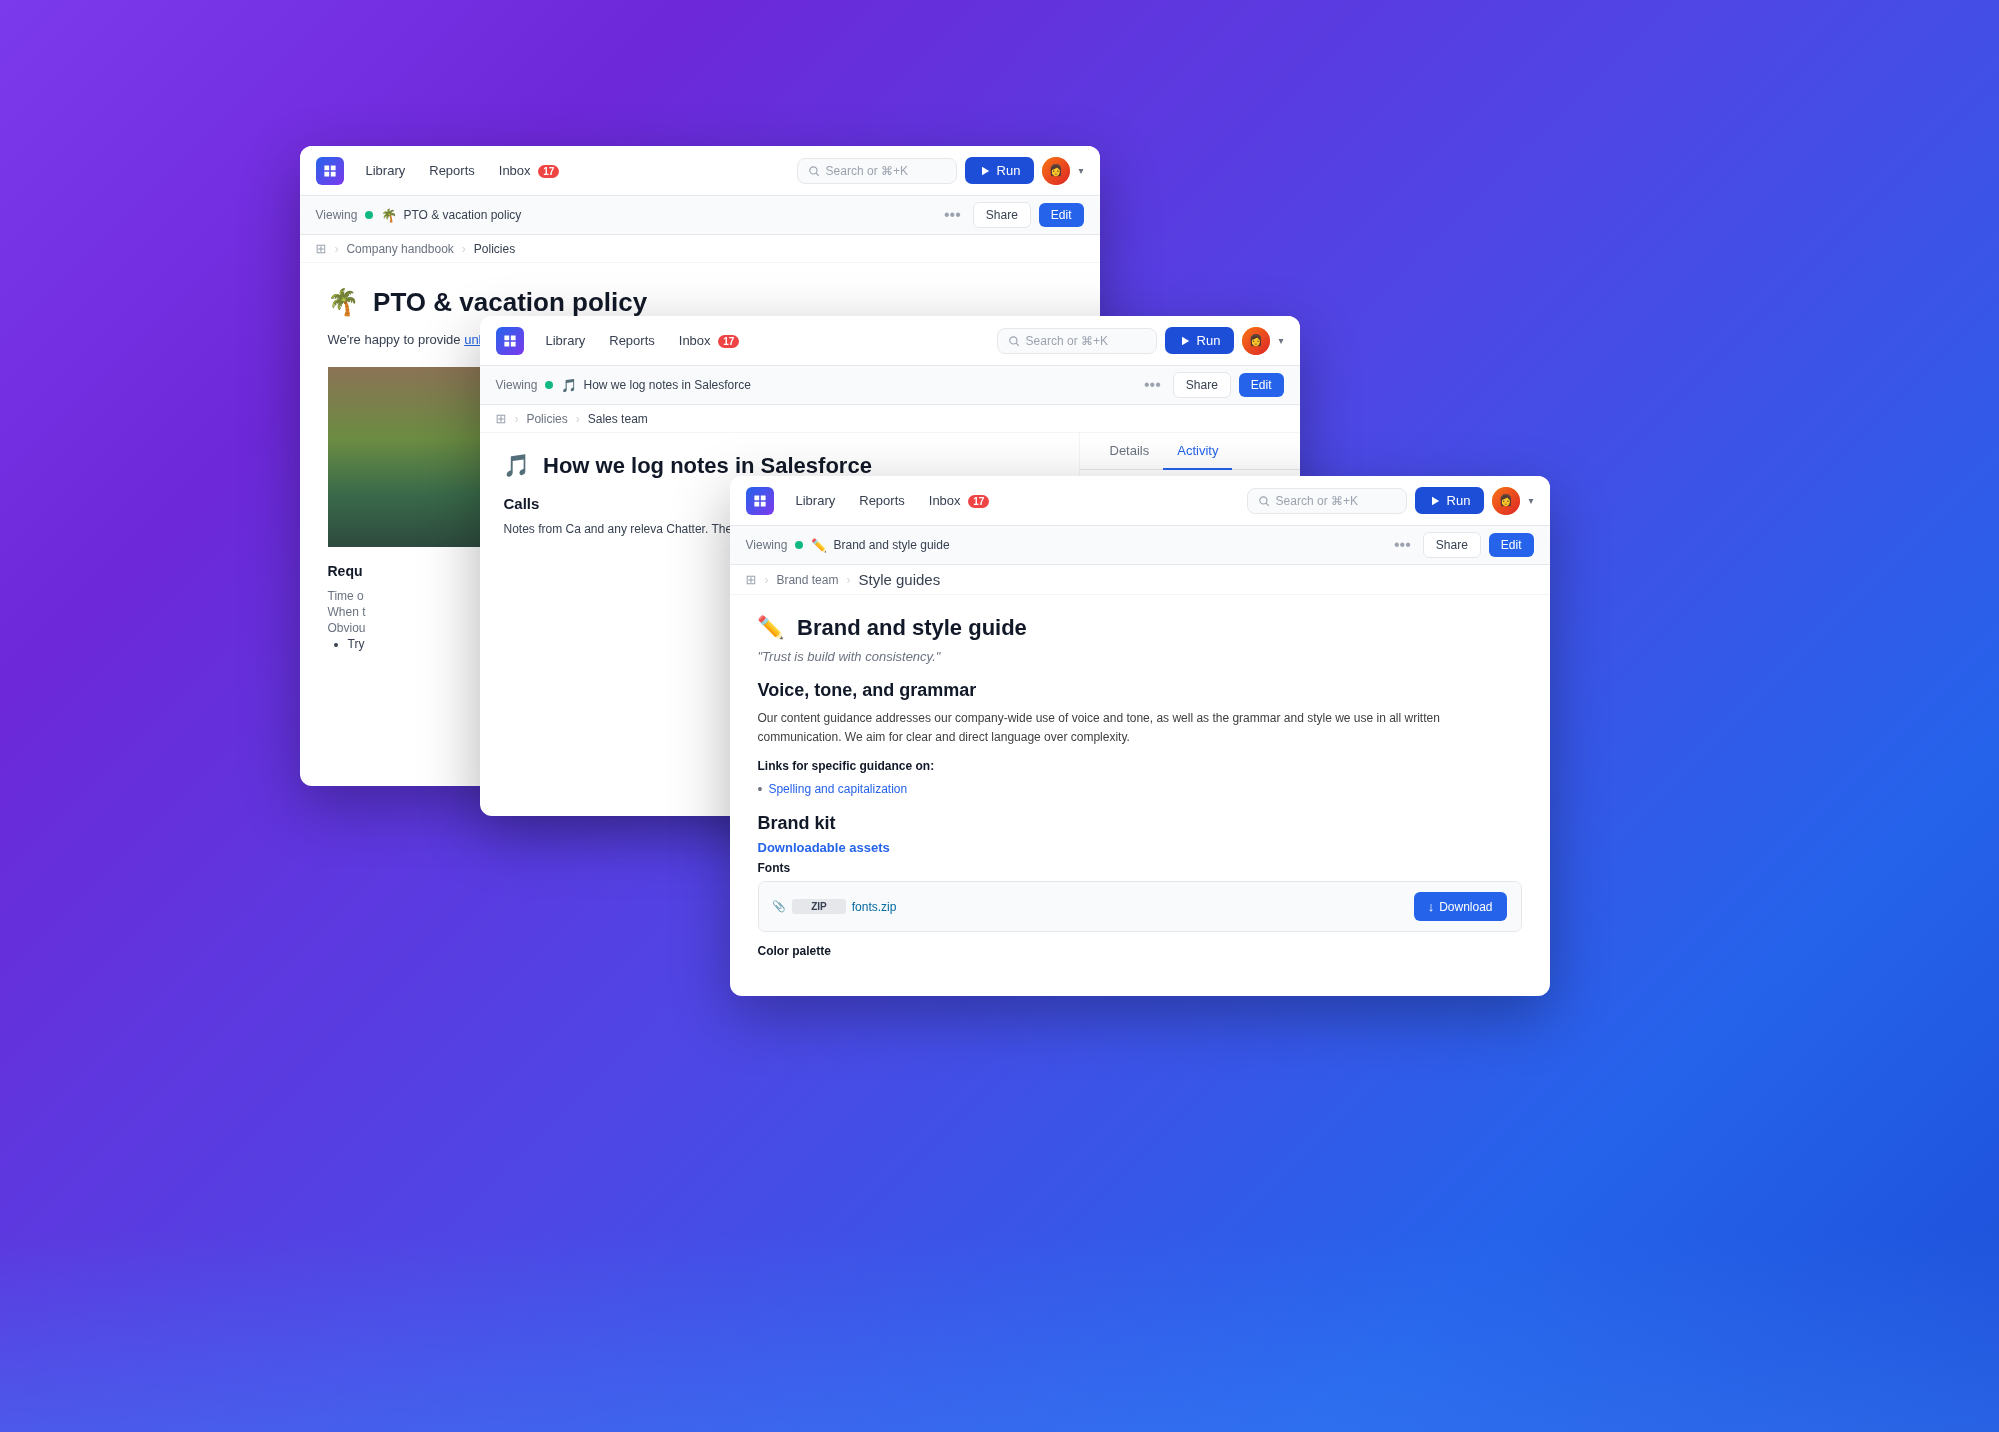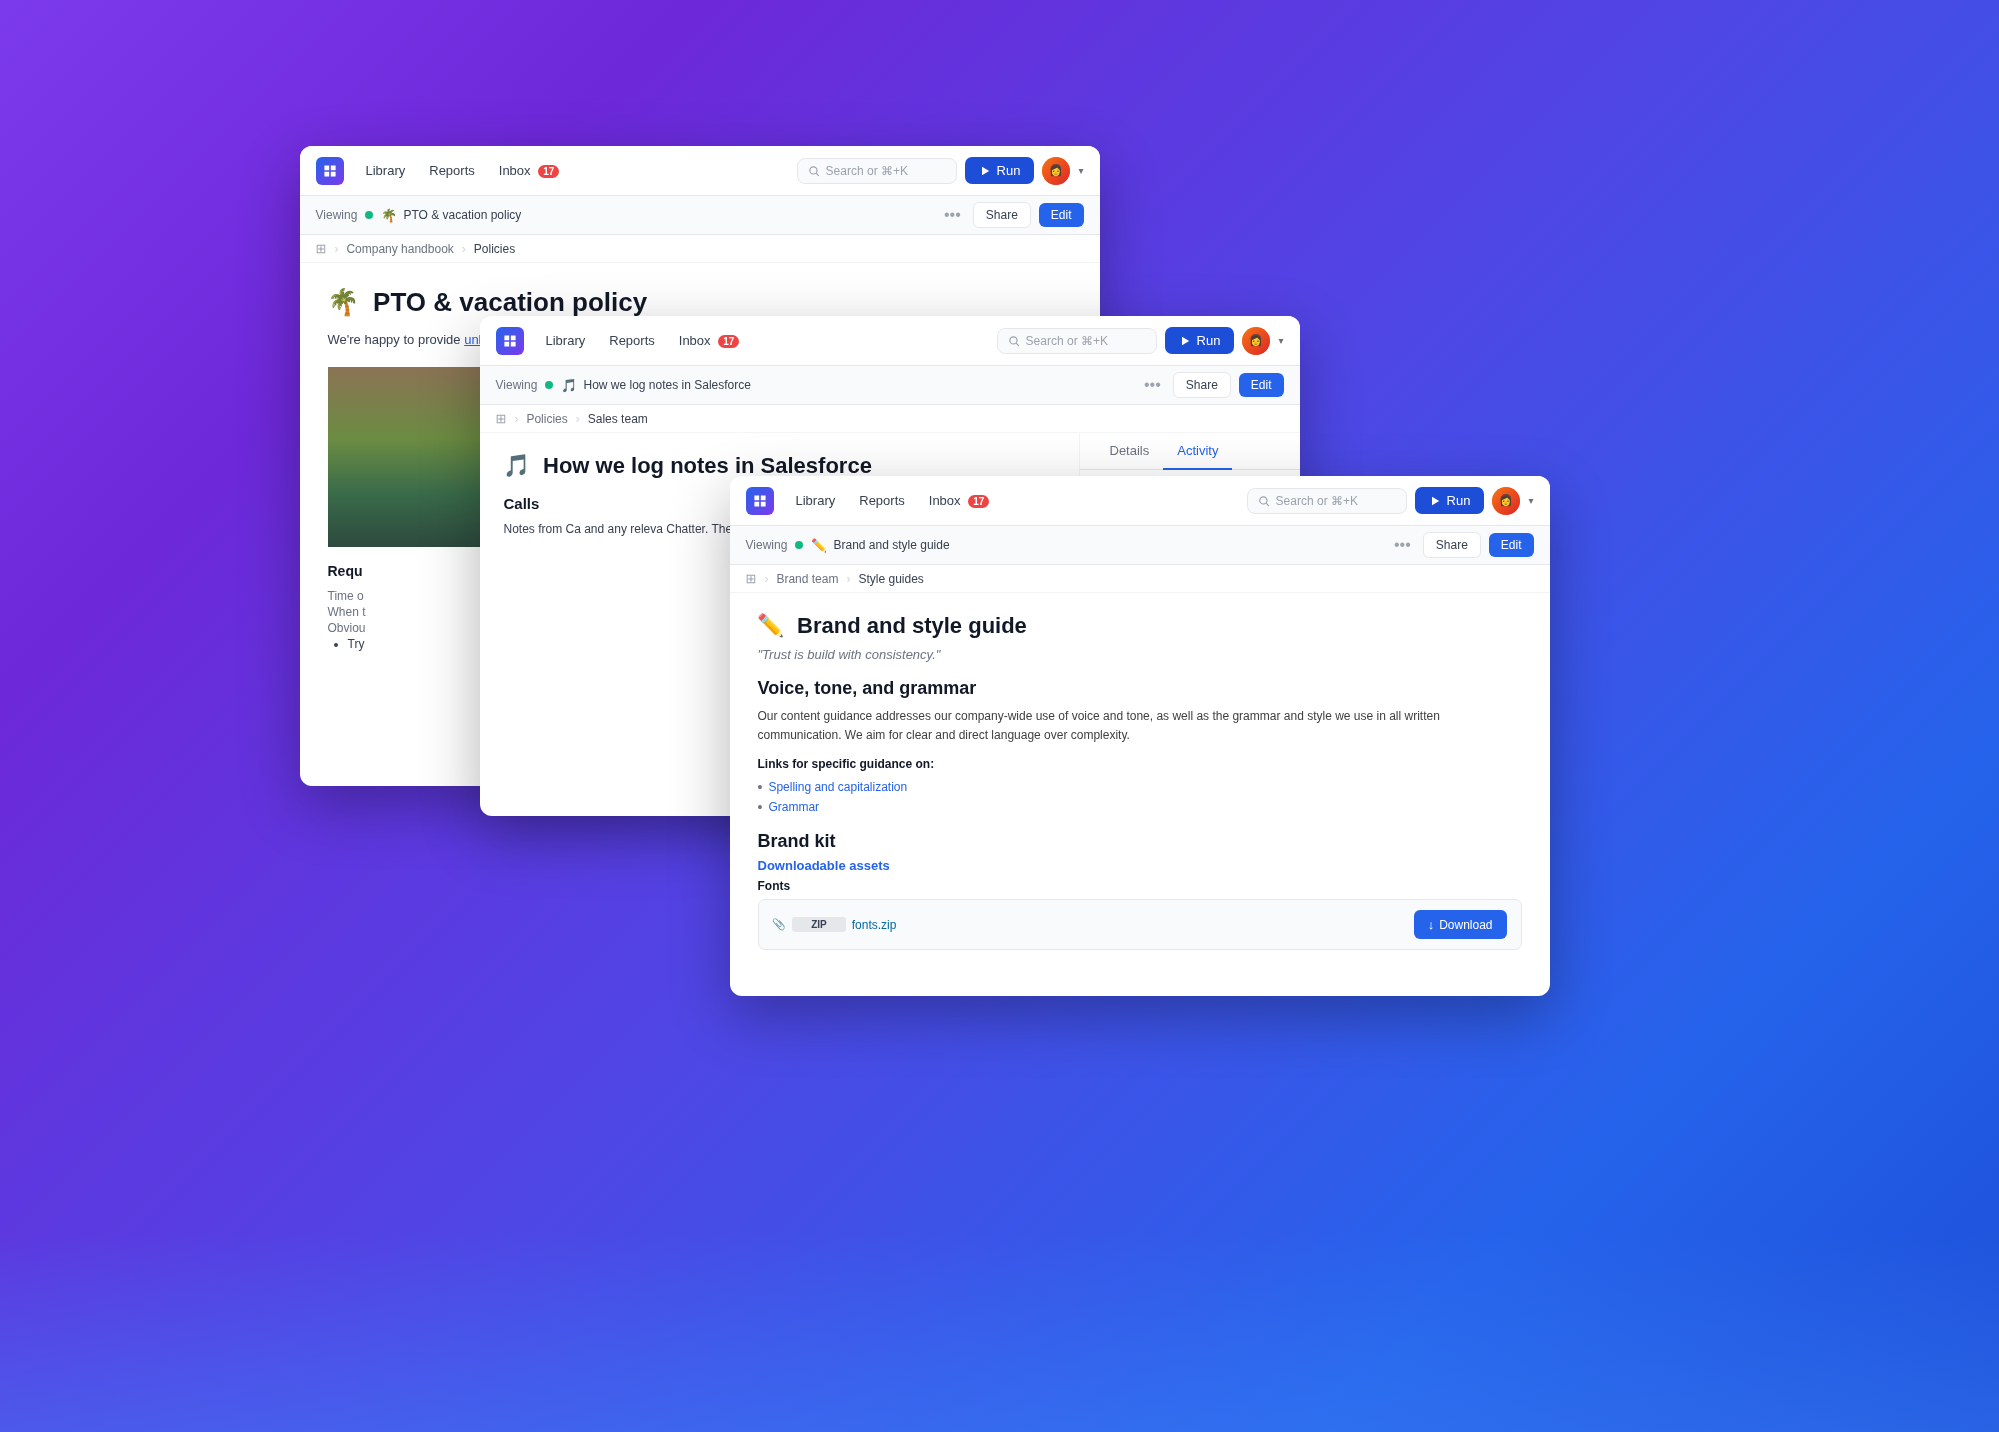--- a/index.html
+++ b/index.html
@@ -824,40 +824,37 @@
         <button class="share-btn">Share</button>
         <button class="edit-btn">Edit</button>
       </div>
     </div>
 
     <div class="breadcrumb-nav" style="padding: 6px 16px; border-bottom: 1px solid #f3f4f6;">
       <span style="color: #9ca3af; font-size: 13px;">⊞</span>
       <span style="color: #d1d5db; margin: 0 4px;">›</span>
       <a href="#" style="color: #6b7280; font-size: 12px; text-decoration: none;">Brand team</a>
       <span style="color: #d1d5db; margin: 0 4px;">›</span>
-      <span style="color: #374151; font-size: 12px; font-weight: 500;">Style guides</span>
+      <span style="color: #374151; font-size: 15px; font-weight: 500;">Style guides</span>
     </div>
 
     <div class="content-area" style="padding: 20px 28px; overflow-y: auto; max-height: calc(100% - 150px);">
       <h1 class="doc-title" style="font-size: 22px; margin-bottom: 8px;">
         <span class="doc-title-emoji">✏️</span>
         <span>Brand and style guide</span>
       </h1>
       <p class="quote-text">"Trust is build with consistency."</p>
 
       <h2 class="voice-heading">Voice, tone, and grammar</h2>
       <p class="body-text">Our content guidance addresses our company-wide use of voice and tone, as well as the grammar and style we use in all written communication. We aim for clear and direct language over complexity.</p>
 
       <p class="links-heading">Links for specific guidance on:</p>
       <ul class="link-list">
         <li>
           <a href="#">Spelling and capitalization</a>
-        </li>
-        <li>
-          <a href="#">Grammar</a>
         </li>
       </ul>
 
       <h2 class="brand-kit-heading">Brand kit</h2>
       <p class="downloadable-heading">Downloadable assets</p>
 
       <p class="font-sub-heading">Fonts</p>
       <div class="download-row">
         <div class="download-zip-label">
           <span class="icon-clip">📎</span>

